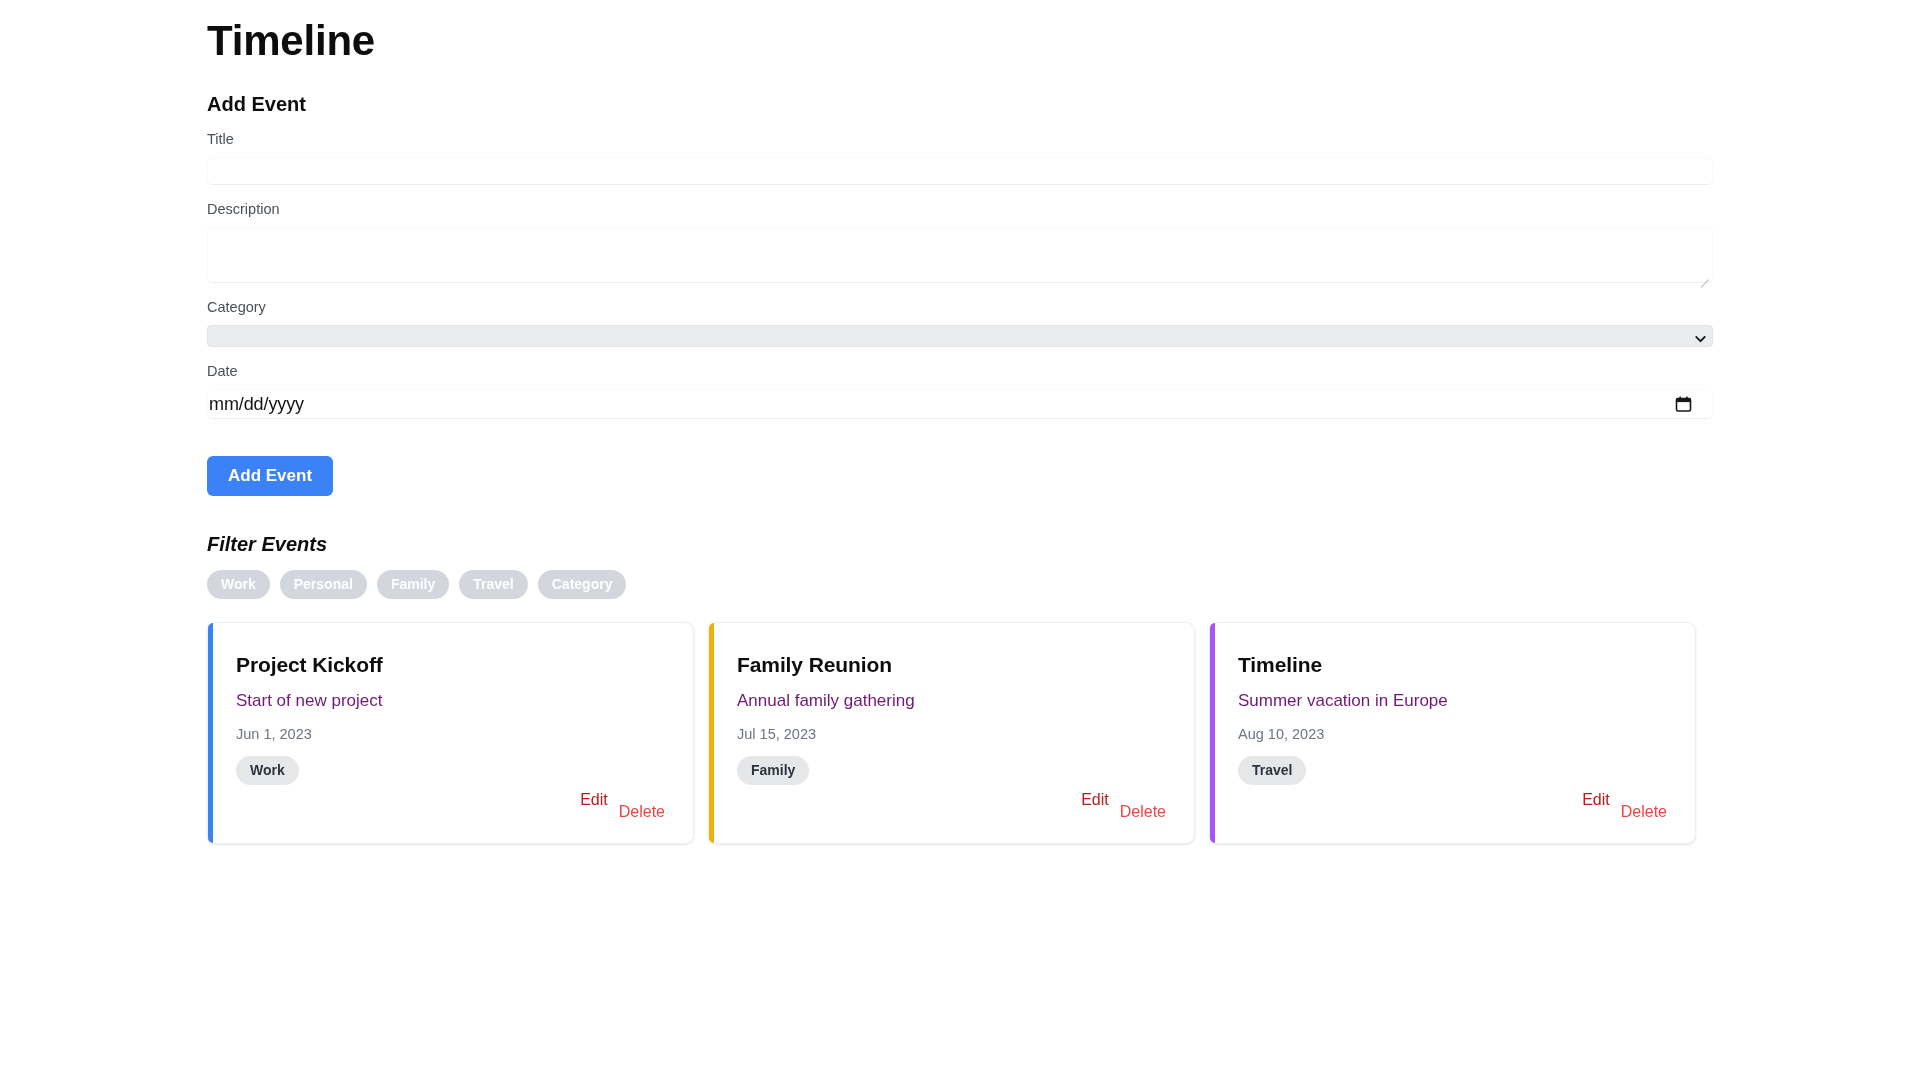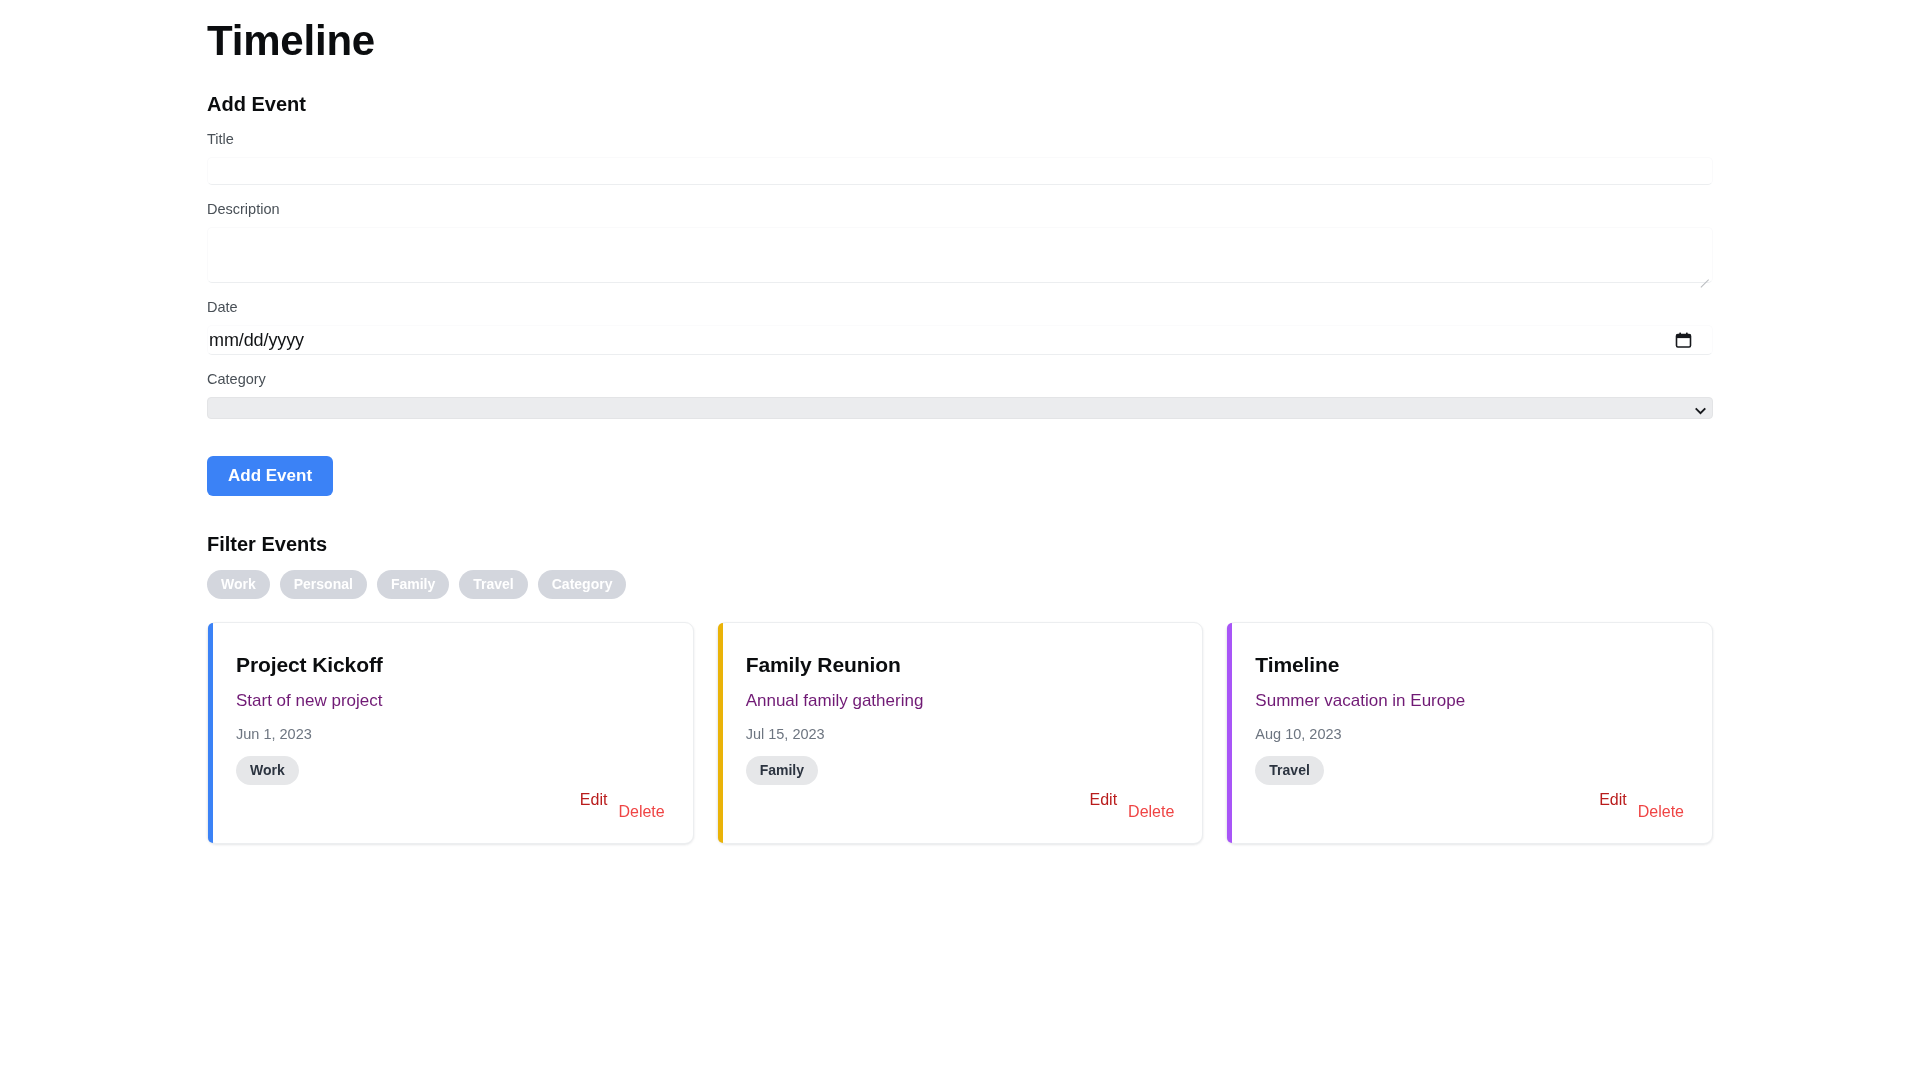--- a/index.html
+++ b/index.html
@@ -41,21 +41,21 @@
 
   .section-title {
     font-size: 20px;
     font-weight: bold;
     color: #0b0d0f;
     margin: 0;
     line-height: 1.2;
   }
 
   .add-event-heading { margin-top: 26px; }
-  .filter-heading { margin-top: 16px; }
+  .filter-heading { margin-top: 16px; font-style: italic; }
 
   
   .form { margin-top: 14px; }
 
   .field-label {
     display: block;
     font-size: 14.5px;
     color: #495057;
     line-height: 1.3;
     margin-bottom: 8px;
@@ -202,21 +202,21 @@
     border-radius: 999px;
     padding: 6px 14px;
     cursor: pointer;
     font-family: "Liberation Sans", sans-serif;
     line-height: 1.2;
   }
 
   
   .cards {
     display: flex;
-    gap: 23px;
+    gap: 14px;
     margin-top: 23px;
   }
 
   .event-card {
     position: relative;
     width: 487px;
     height: 222px;
     background: #ffffff;
     border: 1px solid #eceef0;
     border-radius: 9px;
@@ -306,51 +306,51 @@
         <input class="text-input" type="text" placeholder="" style="">
       </div>
 
       <div class="field-group">
         <label class="field-label">Description</label>
         <div class="textarea-wrap">
           <textarea class="textarea-input" placeholder="" style=""></textarea>
           <span class="resize-handle">
               <span></span>
             </span>
+        </div>
+      </div>
+
+      <div class="field-group">
+        <label class="field-label">Category</label>
+        <div class="select-wrap">
+          <div class="select-box"></div>
+          <span class="select-value"></span>
+          <span class="chevron-down-icon">
+            <svg width="11" height="11" viewBox="0 0 11 11" aria-hidden="true">
+              <path d="M1.4 3.6 L5.5 7.7 L9.6 3.6" fill="none" stroke="#16181c" stroke-width="1.9" stroke-linecap="square"></path>
+            </svg>
+          </span>
         </div>
       </div>
 
       <div class="field-group">
         <label class="field-label">Date</label>
         <div class="date-row">
           <span class="date-value">mm/dd/yyyy</span>
           <span class="calendar-icon">
             <svg width="17" height="17" viewBox="0 0 17 17" aria-hidden="true">
               <rect x="1.5" y="3" width="14" height="12.5" rx="1.4" fill="none" stroke="#16181c" stroke-width="1.6"></rect>
               <rect x="1.5" y="3" width="14" height="3.6" fill="#16181c"></rect>
               <rect x="4.3" y="1" width="1.7" height="3.2" rx="0.6" fill="#16181c"></rect>
               <rect x="11" y="1" width="1.7" height="3.2" rx="0.6" fill="#16181c"></rect>
             </svg>
           </span>
         </div>
       </div>
 
-      <div class="field-group">
-        <label class="field-label">Category</label>
-        <div class="select-wrap">
-          <div class="select-box"></div>
-          <span class="select-value"></span>
-          <span class="chevron-down-icon">
-            <svg width="11" height="11" viewBox="0 0 11 11" aria-hidden="true">
-              <path d="M1.4 3.6 L5.5 7.7 L9.6 3.6" fill="none" stroke="#16181c" stroke-width="1.9" stroke-linecap="square"></path>
-            </svg>
-          </span>
-        </div>
-      </div>
-
       <button class="primary-button">Add Event</button>
     </div>
 
     <div class="filter-section">
       <h2 class="section-title filter-heading">Filter Events</h2>
       <div class="filter-pills">
         <button class="filter-pill">Work</button>
         <button class="filter-pill">Personal</button>
         <button class="filter-pill">Family</button>
         <button class="filter-pill">Travel</button>

